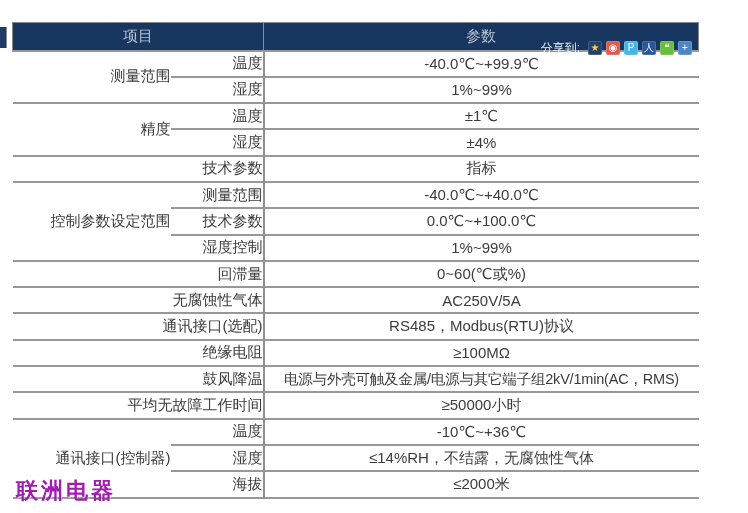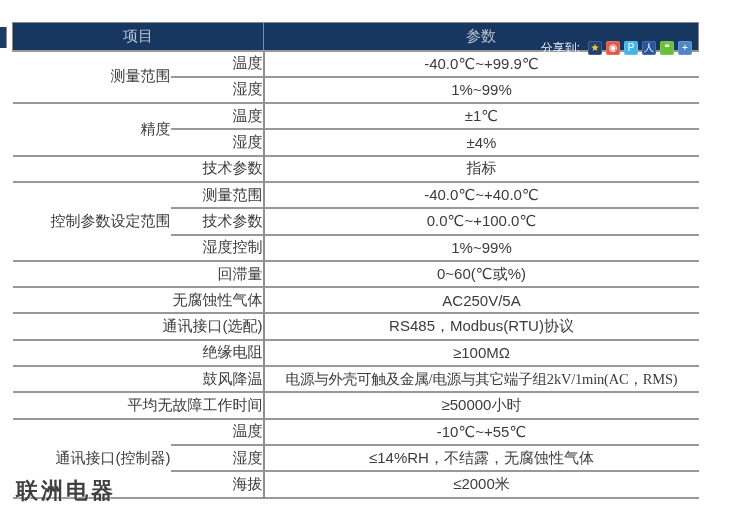--- a/index.html
+++ b/index.html
@@ -27,24 +27,24 @@
                 border-radius:2px; align-items:center; justify-content:center;
                 font-size:10px; line-height:1; color:#fff; cursor:pointer;
                 box-shadow:0 0 0 1px rgba(255,255,255,0.15) inset; }
 
   tbody td { height:26.3px; font-size:15px; color:#3c3c3c;
              border-top:2px solid #989898; background:#fff;
              overflow:hidden; white-space:nowrap; }
   td.cat { padding-left:12px; text-align:right; }
   td.sub { padding-left:8px; text-align:right; }
   td.val { text-align:center; border-left:2px solid #8f8f8f; }
-  td.val-long { font-size:14.5px; letter-spacing:-0.2px;font-family:Liberation Serif, serif; }
+  td.val-long { font-size:14.5px; letter-spacing:-0.2px; }
 
   .watermark { position:absolute; left:16px; top:476px; font-size:22px;
-               font-weight:bold; color:#404040; letter-spacing:3px;
+               font-weight:bold; color:#a21caf; letter-spacing:3px;
                text-shadow:1px 1px 0 rgba(255,255,255,0.45); }
 </style>
 </head>
 <body>
 
 <div class="stage">
 
   <div class="left-sliver"></div>
 
   <table class="spec">
@@ -137,21 +137,21 @@
       </tr>
 
       <tr>
         <td class="cat" colspan="2">平均无故障工作时间</td>
         <td class="val">≥50000小时</td>
       </tr>
 
       <tr>
         <td class="cat" rowspan="3">通讯接口(控制器)</td>
         <td class="sub">温度</td>
-        <td class="val">-10℃~+55℃</td>
+        <td class="val">-10℃~+36℃</td>
       </tr>
       <tr>
         <td class="sub">湿度</td>
         <td class="val">≤14%RH，不结露，无腐蚀性气体</td>
       </tr>
       <tr>
         <td class="sub">海拔</td>
         <td class="val">≤2000米</td>
       </tr>
     </tbody>

